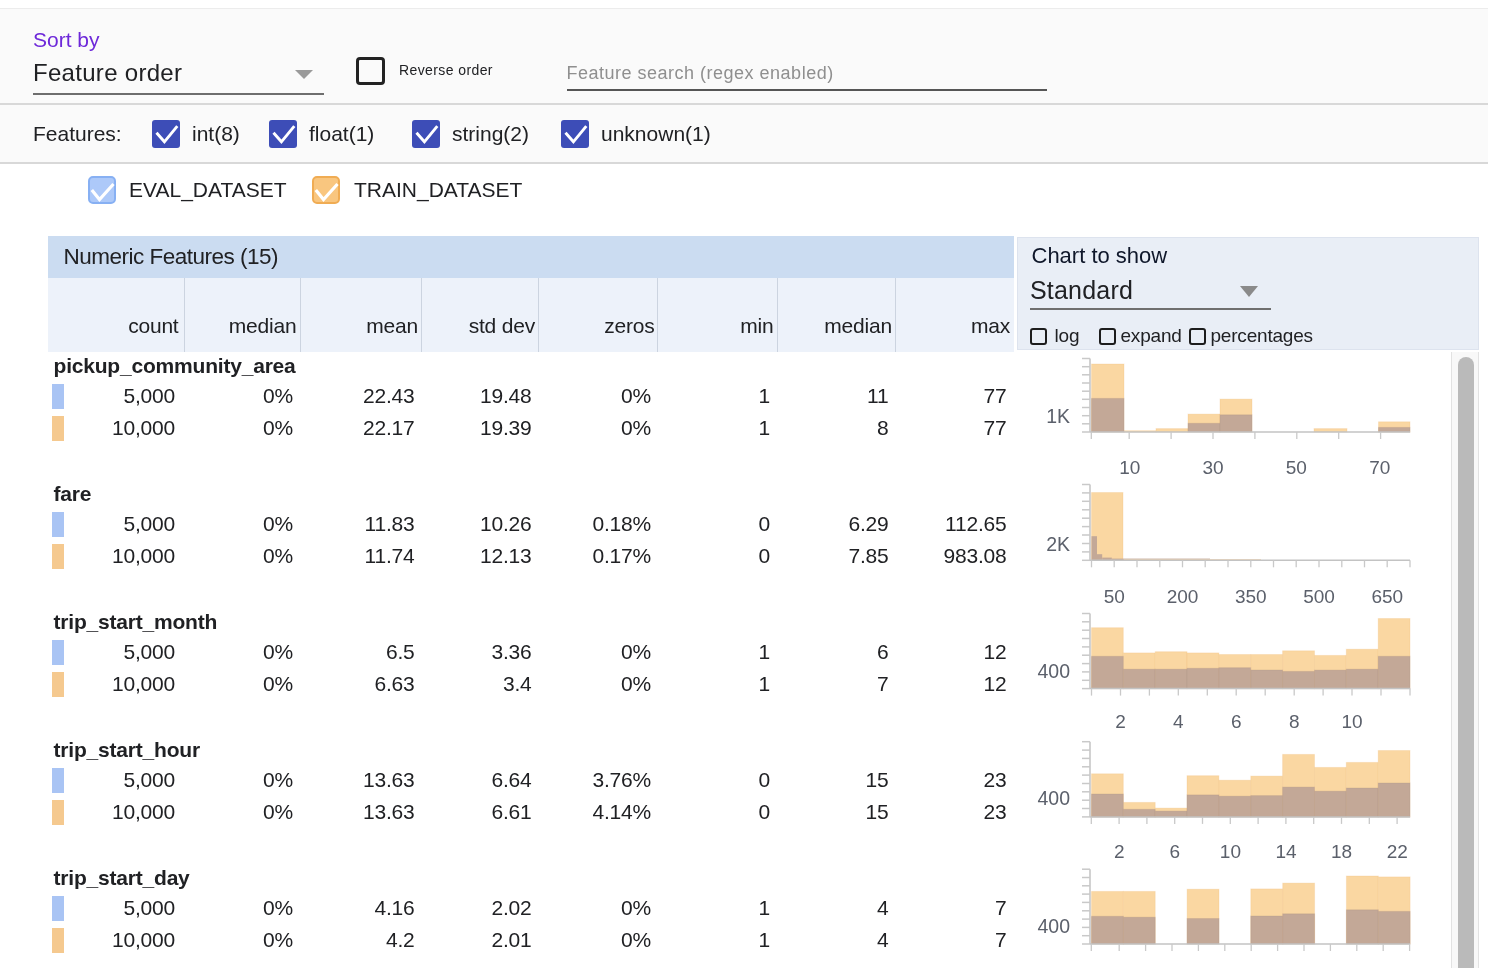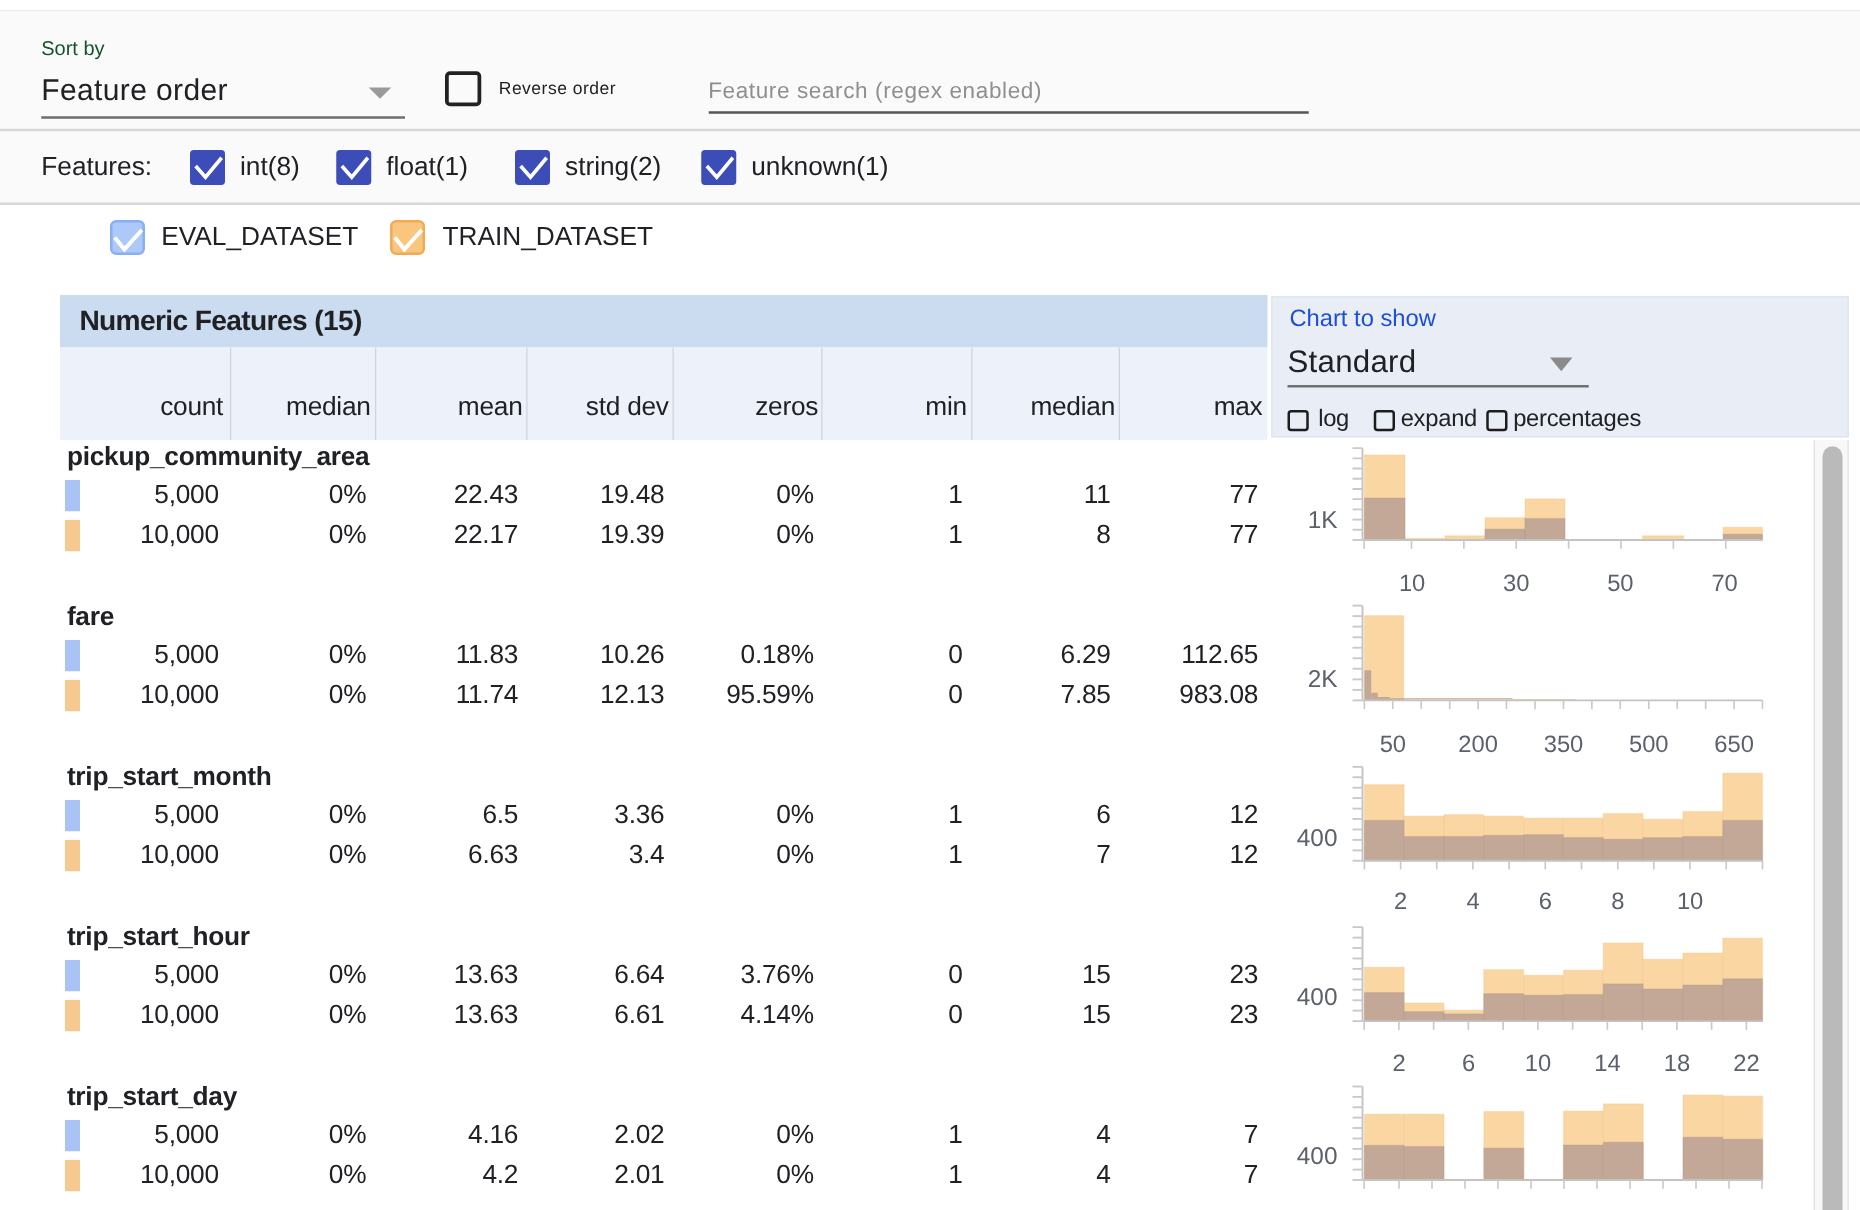--- a/index.html
+++ b/index.html
@@ -10,21 +10,21 @@
 .fname { position:absolute; font-size:21px; font-weight:bold; transform:translateY(-50%); white-space:nowrap; letter-spacing:-0.2px; }
 .sw { position:absolute; width:12px; height:25px; }
 .vsep { position:absolute; top:277.5px; height:74px; width:1px; background:#ccd4e0; }
 .hr { position:absolute; left:0; width:1488px; height:1.5px; background:#d8d8d8; }
 .cb { position:absolute; border-radius:4px; }
 </style></head>
 <body>
 <div class="abs" style="left:0;top:8px;width:1488px;height:154px;background:#fafafa"></div>
 <div class="hr" style="top:8px;background:#ececec;height:1px"></div>
 
-<div class="cl" style="left:33px;top:40px;font-size:16px;color:#14532d">Sort by</div>
+<div class="cl" style="left:33px;top:40px;font-size:21px;color:#6d28d9">Sort by</div>
 <div class="cl" style="left:33px;top:72.5px;font-size:24px;letter-spacing:0.3px">Feature order</div>
 <div class="abs" style="left:295px;top:70px;width:0;height:0;border-left:9px solid transparent;border-right:9px solid transparent;border-top:9px solid #9a9a9a"></div>
 <div class="abs" style="left:33px;top:93px;width:291px;height:2px;background:#6e6e6e"></div>
 <div class="cb" style="left:356px;top:56.5px;width:28.5px;height:28.5px;border:3px solid #222"></div>
 <div class="cl" style="left:399px;top:69.5px;font-size:14px;letter-spacing:0.4px">Reverse order</div>
 <div class="cl" style="left:566.5px;top:73px;font-size:18px;color:#8f8f8f;letter-spacing:0.5px">Feature search (regex enabled)</div>
 <div class="abs" style="left:567px;top:88.5px;width:479.5px;height:2px;background:#565656"></div>
 <div class="hr" style="top:103px"></div>
 
 <div class="cl" style="left:33px;top:134px">Features:</div>
@@ -56,39 +56,39 @@
   </svg>
 <div class="cl" style="left:129px;top:190px">EVAL_DATASET</div>
 <div class="cb" style="left:312px;top:176px;width:28px;height:28px;background:#f9c67f;border:2.4px solid #f0ac53;border-radius:5px"></div>
 <svg style="position:absolute;left:312px;top:176px" width="28" height="28" viewBox="0 0 28 28">
     <path d="M3.8 14 L11.5 23.5 L25.5 8" fill="none" stroke="#fff" stroke-width="3.2"></path>
   </svg>
 <div class="cl" style="left:354px;top:190px">TRAIN_DATASET</div>
 
 <div class="abs" style="left:48px;top:236px;width:965.5px;height:41.5px;background:#cbdcf1"></div>
 <div class="abs" style="left:48px;top:277.5px;width:965.5px;height:74px;background:#edf2fa"></div>
-<div class="cl" style="left:63.5px;top:256.5px;font-weight:bold;font-size:22.5px;letter-spacing:-0.5px">Numeric Features (15)</div>
+<div class="cl" style="left:63.5px;top:256.5px;font-weight:normal;font-size:22.5px;letter-spacing:-0.5px">Numeric Features (15)</div>
 <div class="vsep" style="left:184px"></div>
 <div class="vsep" style="left:300px"></div>
 <div class="vsep" style="left:421px"></div>
 <div class="vsep" style="left:537.5px"></div>
 <div class="vsep" style="left:657px"></div>
 <div class="vsep" style="left:776.5px"></div>
 <div class="vsep" style="left:895px"></div>
 <div class="num" style="right:1309.5px;top:325.5px">count</div>
 <div class="num" style="right:1191.5px;top:325.5px">median</div>
 <div class="num" style="right:1070.0px;top:325.5px">mean</div>
 <div class="num" style="right:953.0px;top:325.5px">std dev</div>
 <div class="num" style="right:833.5px;top:325.5px">zeros</div>
 <div class="num" style="right:714.5px;top:325.5px">min</div>
 <div class="num" style="right:596.0px;top:325.5px">median</div>
 <div class="num" style="right:478.0px;top:325.5px">max</div>
 
 <div class="abs" style="left:1017px;top:237px;width:461.5px;height:113px;background:#e9eef6;border:1px solid #dde3ee"></div>
-<div class="cl" style="left:1031.5px;top:256px;font-size:19px;color:#1d4ed8">Chart to show</div>
+<div class="cl" style="left:1031.5px;top:256px;font-size:22px;color:#0f172a">Chart to show</div>
 <div class="cl" style="left:1030px;top:290px;font-size:25px;letter-spacing:0.2px">Standard</div>
 <div class="abs" style="left:1240px;top:286px;width:0;height:0;border-left:9.5px solid transparent;border-right:9.5px solid transparent;border-top:11px solid #8a8a8a"></div>
 <div class="abs" style="left:1030px;top:308px;width:241px;height:2px;background:#6f6f6f"></div>
 <div class="abs" style="left:1030px;top:328px;width:17px;height:17px;border:2.5px solid #1d1d1d;border-radius:3px"></div>
 <div class="cl" style="left:1054.5px;top:336px;font-size:19px;letter-spacing:-0.2px">log</div>
 <div class="abs" style="left:1098.5px;top:328px;width:17px;height:17px;border:2.5px solid #1d1d1d;border-radius:3px"></div>
 <div class="cl" style="left:1120.5px;top:336px;font-size:19px;letter-spacing:-0.2px">expand</div>
 <div class="abs" style="left:1188.5px;top:328px;width:17px;height:17px;border:2.5px solid #1d1d1d;border-radius:3px"></div>
 <div class="cl" style="left:1210.5px;top:336px;font-size:19px;letter-spacing:-0.2px">percentages</div>
 
@@ -119,21 +119,21 @@
 <div class="num" style="right:1073.5px;top:524px">11.83</div>
 <div class="num" style="right:956.5px;top:524px">10.26</div>
 <div class="num" style="right:837px;top:524px">0.18%</div>
 <div class="num" style="right:718px;top:524px">0</div>
 <div class="num" style="right:599.5px;top:524px">6.29</div>
 <div class="num" style="right:481.5px;top:524px">112.65</div>
 <div class="num" style="right:1313px;top:556px">10,000</div>
 <div class="num" style="right:1195px;top:556px">0%</div>
 <div class="num" style="right:1073.5px;top:556px">11.74</div>
 <div class="num" style="right:956.5px;top:556px">12.13</div>
-<div class="num" style="right:837px;top:556px">95.59%</div>
+<div class="num" style="right:837px;top:556px">0.17%</div>
 <div class="num" style="right:718px;top:556px">0</div>
 <div class="num" style="right:599.5px;top:556px">7.85</div>
 <div class="num" style="right:481.5px;top:556px">983.08</div>
 <div class="fname" style="left:53.5px;top:622px">trip_start_month</div>
 <div class="sw" style="left:52px;top:640px;background:#a9c4f4"></div>
 <div class="sw" style="left:52px;top:672px;background:#f5c98f"></div>
 <div class="num" style="right:1313px;top:652px">5,000</div>
 <div class="num" style="right:1195px;top:652px">0%</div>
 <div class="num" style="right:1073.5px;top:652px">6.5</div>
 <div class="num" style="right:956.5px;top:652px">3.36</div>

